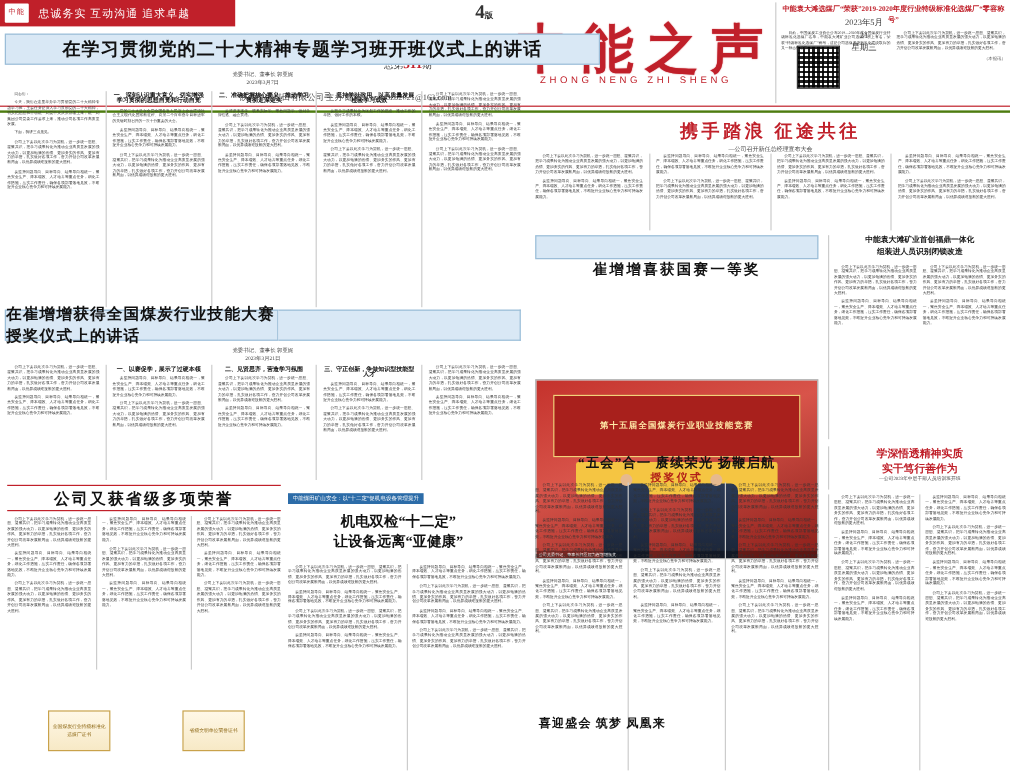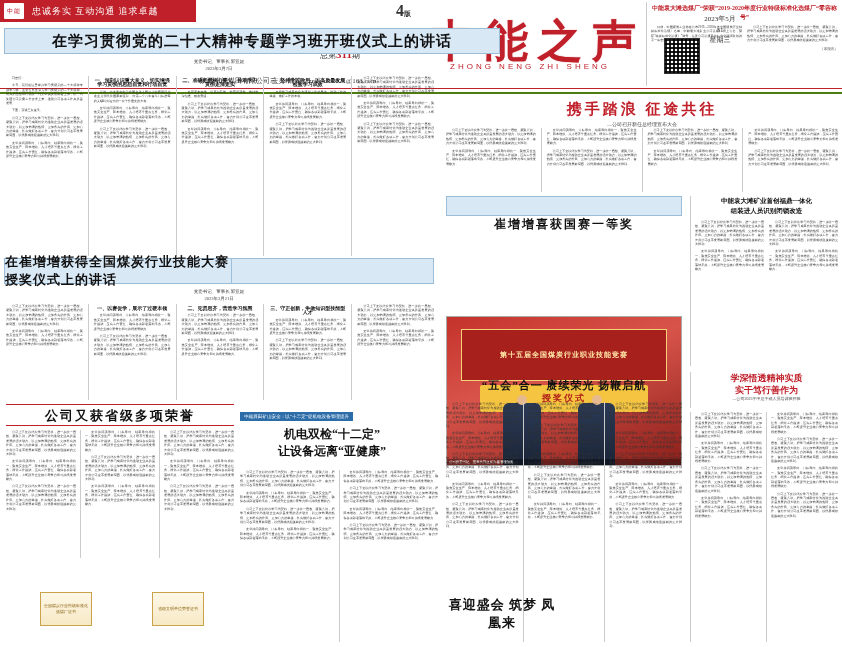--- a/index.html
+++ b/index.html
@@ -389,16 +389,16 @@
         <p>公司上下要以此次学习为契机，进一步统一思想、凝聚共识，把学习成果转化为推动企业高质量发展的强大动力，以更加饱满的热情、更加务实的作风、更加有力的举措，扎实做好各项工作，奋力开创公司改革发展新局面，以优异成绩迎接新的更大胜利。</p>
         <p>要坚持问题导向、目标导向、结果导向相统一，聚焦安全生产、降本增效、人才培养等重点任务，细化工作措施，压实工作责任，确保各项部署落地见效，不断提升企业核心竞争力和可持续发展能力。</p>
         <p>公司上下要以此次学习为契机，进一步统一思想、凝聚共识，把学习成果转化为推动企业高质量发展的强大动力，以更加饱满的热情、更加务实的作风、更加有力的举措，扎实做好各项工作，奋力开创公司改革发展新局面，以优异成绩迎接新的更大胜利。</p>
     </div>
   </div>
 
   <div class="cert box" style="left:40px;top:592px;width:52px;height:34px;">全国煤炭行业特级标准化选煤厂证书</div>
   <div class="cert box" style="left:152px;top:592px;width:52px;height:34px;">省级文明单位荣誉证书</div>
 
   <div class="box" style="left:446px;top:596px;width:112px;height:14px;">
-    <div class="blk-head" style="font-size:13px;letter-spacing:1px;">喜迎盛会 筑梦 凤凰来</div>
+    <div class="blk-head" style="font-size:10px;letter-spacing:1px;">喜迎盛会 筑梦 凤凰来</div>
   </div>
 
 </div>
 
 </body></html>

